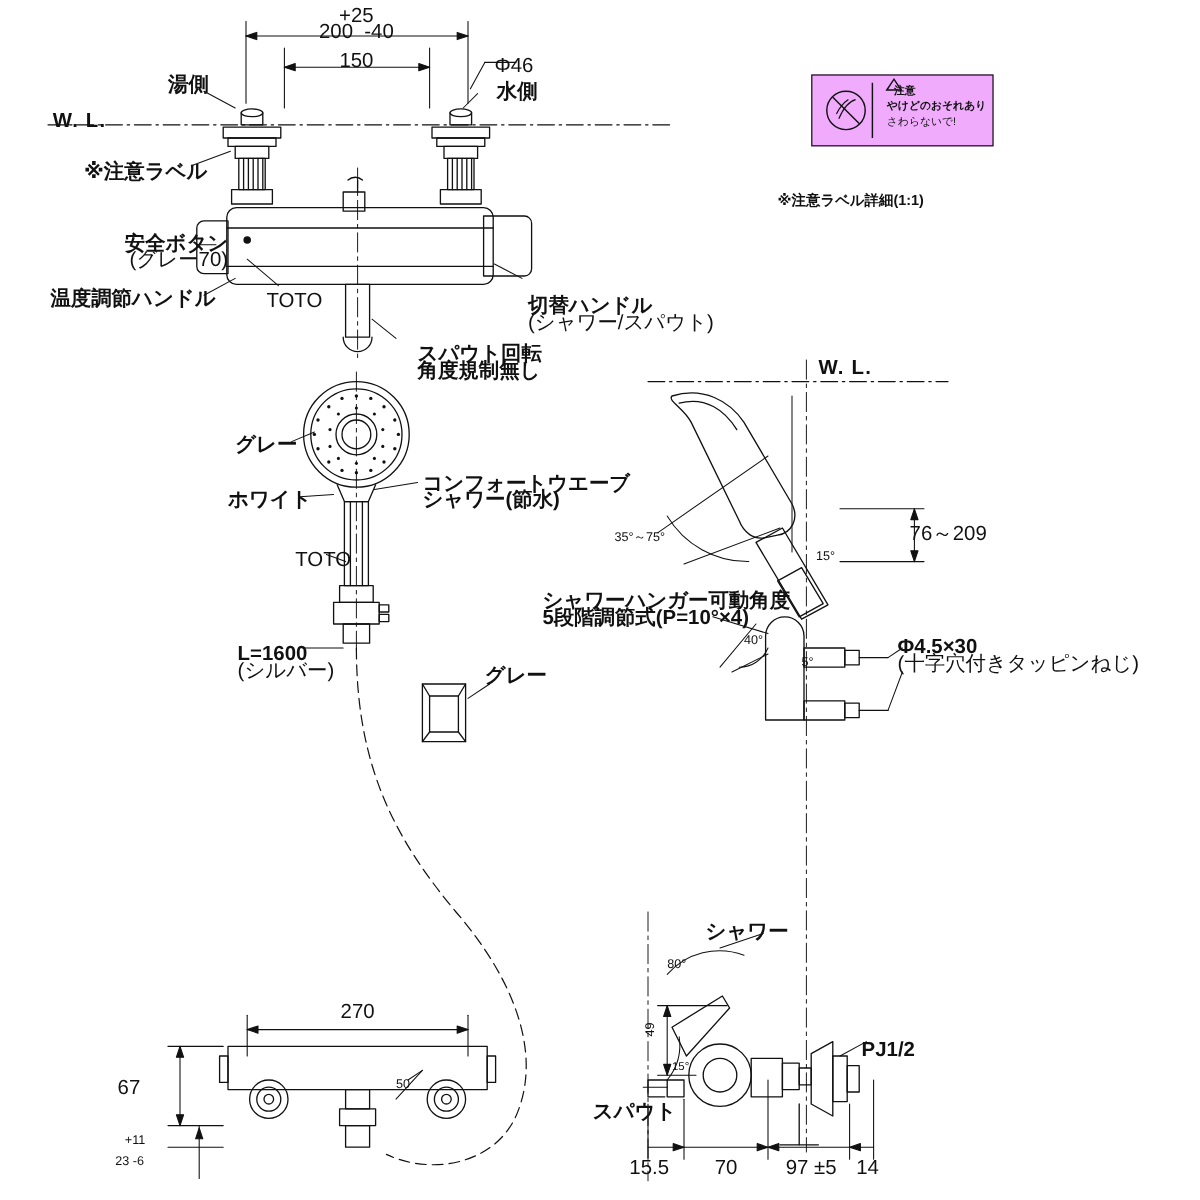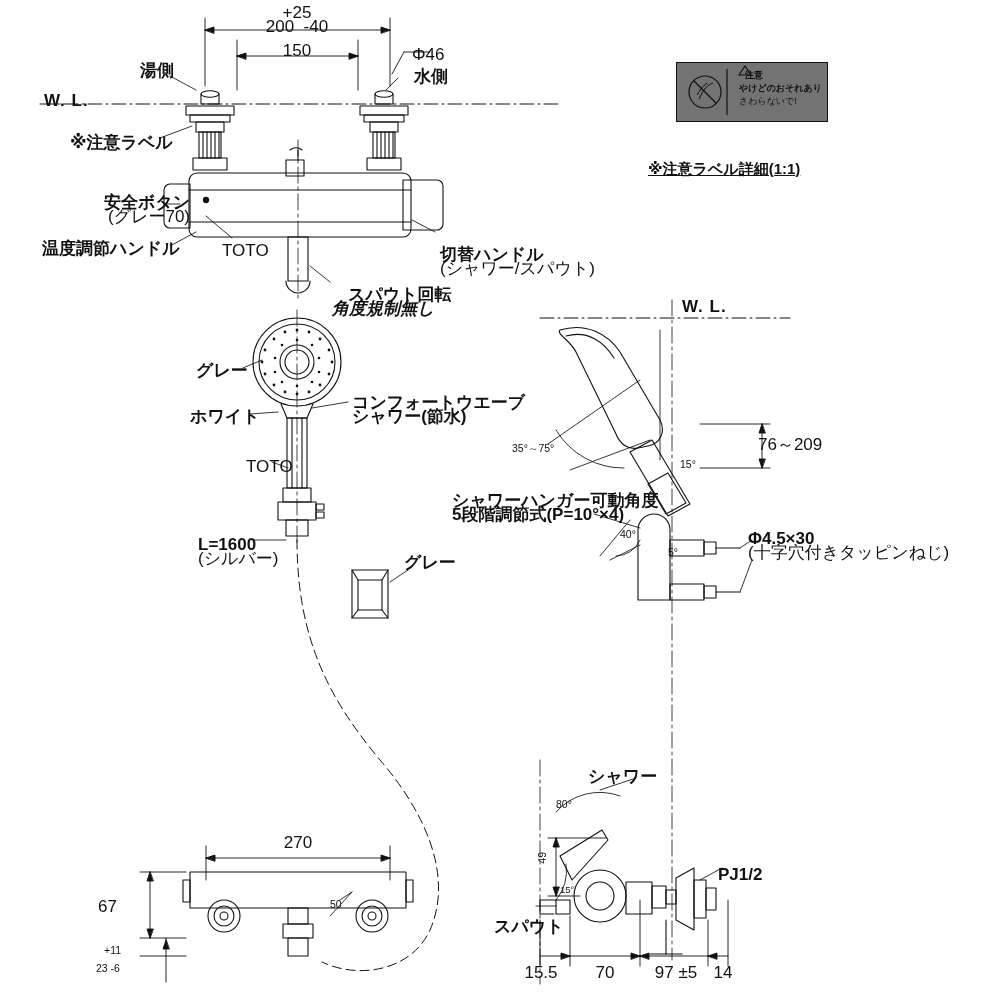--- a/index.html
+++ b/index.html
@@ -6,21 +6,21 @@
   body{width:1000px;height:1000px;position:relative;overflow:hidden;
        font-family:"Liberation Sans","DejaVu Sans",sans-serif;color:#111;}
   #sheet{position:absolute;left:0;top:0;width:1000px;height:1000px;}
   .lbl{position:absolute;font-size:17px;line-height:1.25;color:#111;white-space:pre;}
   .lbl.sm{font-size:10.5px;}
   .lbl.xs{font-size:9.5px;}
   .lbl.bold{font-weight:bold;}
   .lbl.ctr{text-align:center;}
   .lbl.rt{text-align:left;}
   svg{position:absolute;left:0;top:0;}
-  .warnbox{position:absolute;border:1.4px solid #111;background:#737373;}
+  .warnbox{position:absolute;border:1.4px solid #111;background:#f0abfc;}
   .warn-body{font-size:9px;line-height:1.3;}
 </style>
 </head>
 <body>
 
 <div id="sheet">
 
 <svg width="1000" height="1000" viewBox="0 0 1000 1000">
   <g stroke="#111" fill="none" stroke-width="1.1" stroke-linecap="round" stroke-linejoin="round">
 
@@ -343,38 +343,38 @@
 <div class="lbl bold" style="left:44px;top:90px;letter-spacing:1px;">W. L.</div>
 
 <div class="lbl bold" style="left:70px;top:132px;">※注意ラベル</div>
 <div class="lbl bold" style="left:104px;top:192px;">安全ボタン</div>
 <div class="lbl" style="left:108px;top:206px;">(グレー70)</div>
 <div class="lbl bold" style="left:42px;top:238px;">温度調節ハンドル</div>
 <div class="lbl" style="left:222px;top:240px;">TOTO</div>
 <div class="lbl bold" style="left:440px;top:244px;">切替ハンドル</div>
 <div class="lbl" style="left:440px;top:258px;">(シャワー/スパウト)</div>
 <div class="lbl bold" style="left:348px;top:284px;">スパウト回転</div>
-<div class="lbl bold" style="left:332px;top:298px;font-style:italic;">角度規制無し</div>
+<div class="lbl bold" style="left:348px;top:298px;">角度規制無し</div>
 
 <div class="warnbox" style="left:676px;top:62px;width:150px;height:58px;">
   <svg width="150" height="58" viewBox="0 0 150 58">
     <g stroke="#111" fill="none" stroke-width="1.2">
       <circle cx="28" cy="29" r="16"></circle>
       <line x1="17" y1="18" x2="39" y2="40"></line>
       <path d="M22,36 q6,-14 14,-16" stroke-width="1"></path>
       <path d="M20,32 q4,-8 10,-12" stroke-width="1"></path>
       <line x1="50" y1="6" x2="50" y2="52"></line>
       <path d="M62,12 l6,-9 l6,9 z"></path>
     </g>
     <text x="68" y="15" font-size="9" font-family="'Liberation Sans',sans-serif" fill="#111" font-weight="bold">注意</text>
   </svg>
   <div class="lbl warn-body" style="left:62px;top:20px;font-weight:bold;">やけどのおそれあり</div>
   <div class="lbl warn-body" style="left:62px;top:33px;">さわらないで!</div>
 </div>
-<div class="lbl bold" style="left:648px;top:160px;font-size:15px;text-decoration:underline;">※注意ラベル詳細(1:1)</div>
+<div class="lbl bold" style="left:648px;top:160px;font-size:12px;">※注意ラベル詳細(1:1)</div>
 
 <div class="lbl bold" style="left:196px;top:360px;">グレー</div>
 <div class="lbl bold" style="left:190px;top:406px;">ホワイト</div>
 <div class="lbl bold" style="left:352px;top:392px;">コンフォートウエーブ</div>
 <div class="lbl bold" style="left:352px;top:406px;">シャワー(節水)</div>
 <div class="lbl" style="left:246px;top:456px;">TOTO</div>
 <div class="lbl bold" style="left:198px;top:534px;">L=1600</div>
 <div class="lbl" style="left:198px;top:548px;">(シルバー)</div>
 <div class="lbl bold" style="left:404px;top:552px;">グレー</div>
 

